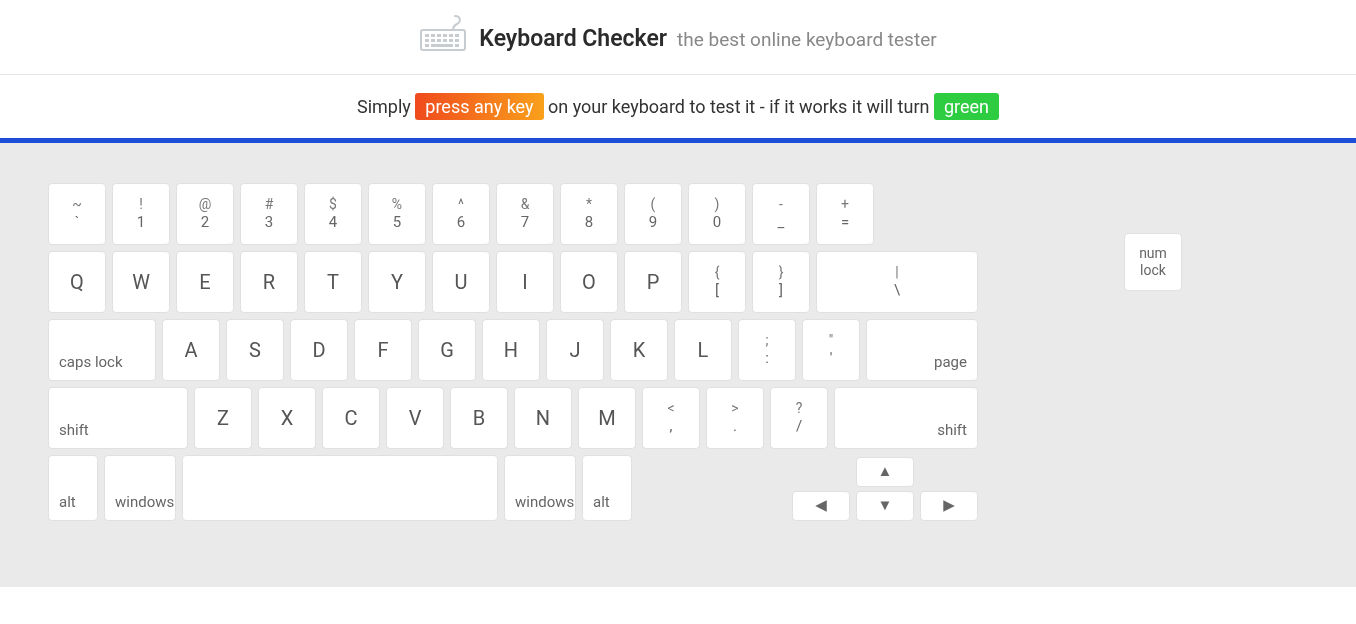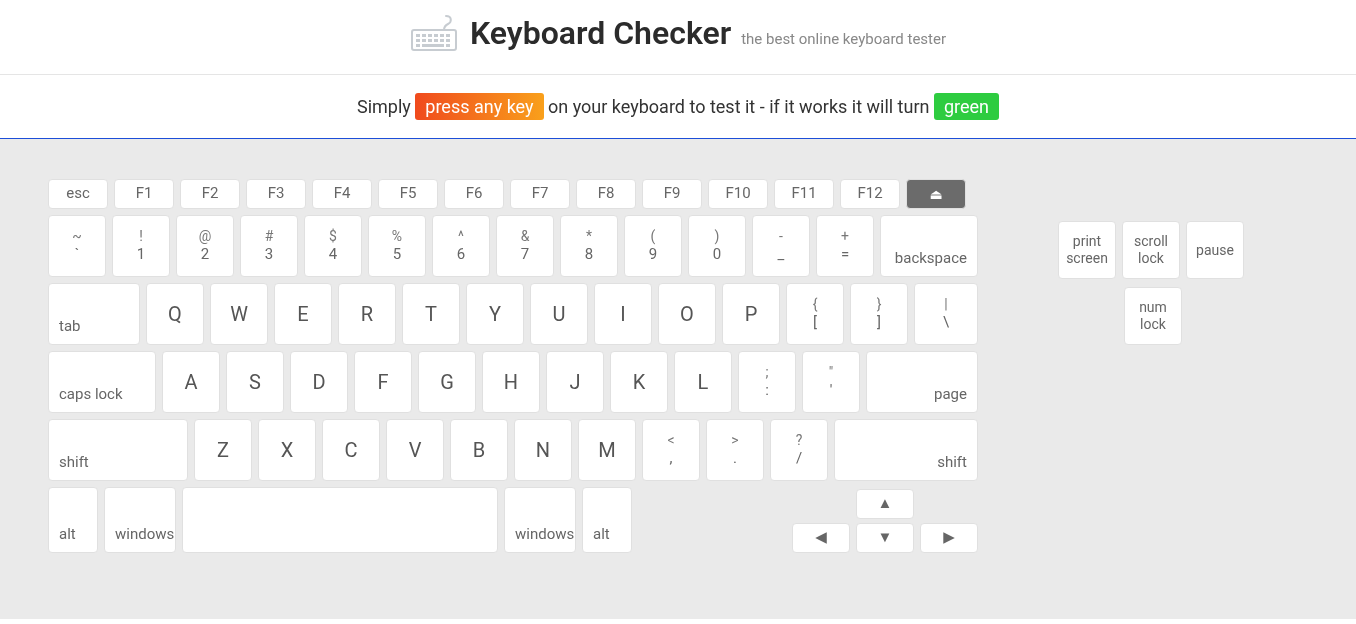--- a/index.html
+++ b/index.html
@@ -1,22 +1,22 @@
 <!DOCTYPE html>
 <html><head>
 <meta charset="utf-8">
 <style>
   * { box-sizing: border-box; margin: 0; padding: 0; }
   body { font-family: -apple-system, BlinkMacSystemFont, "Segoe UI", Roboto, Arial, sans-serif; background: #fff; color: #333; }
   .header { text-align: center; padding: 14px 0 18px; border-bottom: 1px solid #e5e5e5; }
   .header-inner { display: inline-flex; align-items: flex-end; gap: 12px; }
   .kbd-icon svg { display: block; }
-  .title { font-size: 32px; font-weight: 600; color: #2b2b2b; }
-  .subtitle { font-size: 15px; font-weight: 400; color: #888; margin-left: 6px; }
-  .instruction { text-align: center; padding: 18px 0; font-size: 18px; color: #333; border-bottom: 1px solid #1d4ed8;}
+  .title { font-size: 23px; font-weight: 600; color: #2b2b2b; }
+  .subtitle { font-size: 19px; font-weight: 400; color: #888; margin-left: 6px; }
+  .instruction { text-align: center; padding: 18px 0; font-size: 18px; color: #333; border-bottom: 5px solid #1d4ed8;}
   .badge { display: inline-block; padding: 3px 10px; border-radius: 3px; color: #fff; font-size: 18px; }
   .badge-orange { background: linear-gradient(to right, #f04a1d, #f9a01b); }
   .badge-green { background: #2ecc40; }
   .board-wrap { background: #eaeaea; padding: 40px 0 60px; }
   .board { width: 1260px; margin: 0 auto; position: relative; display: flex; gap: 80px; align-items:flex-start;}
   .main-keys { width: 930px; }
   .side-keys { width: 190px; margin-top:42px;}
   .row { display: flex; gap: 6px; margin-bottom: 6px; align-items: stretch; }
   .key {
     background: #fff; border: 1px solid #e0e0e0; border-radius: 4px;
@@ -76,38 +76,20 @@
   <span>Simply </span>
   <span class="badge badge-orange">press any key</span>
   <span> on your keyboard to test it - if it works it will turn </span>
   <span class="badge badge-green">green</span>
 </div>
 
 <div class="board-wrap">
   <div class="board">
     <div class="main-keys">
 
-      <div class="row">
-        <div class="key h28" style="width:60px">esc</div>
-        <div class="key h28" style="width:60px">F1</div>
-        <div class="key h28" style="width:60px">F2</div>
-        <div class="key h28" style="width:60px">F3</div>
-        <div class="key h28" style="width:60px">F4</div>
-        <div class="key h28" style="width:60px">F5</div>
-        <div class="key h28" style="width:60px">F6</div>
-        <div class="key h28" style="width:60px">F7</div>
-        <div class="key h28" style="width:60px">F8</div>
-        <div class="key h28" style="width:60px">F9</div>
-        <div class="key h28" style="width:60px">F10</div>
-        <div class="key h28" style="width:60px">F11</div>
-        <div class="key h28" style="width:60px">F12</div>
-        <div class="key h28 dark" style="width:60px">
-            <span class="eject-glyph">⏏</span>
-          </div>
-      </div>
 
       <div class="row">
         <div class="key h60" style="width:58px">
             <span class="top">~</span>
             <span class="bot">`</span>
           </div>
         <div class="key h60" style="width:58px">
             <span class="top">!</span>
             <span class="bot">1</span>
           </div>
@@ -148,25 +130,23 @@
             <span class="bot">0</span>
           </div>
         <div class="key h60" style="width:58px">
             <span class="top">-</span>
             <span class="bot">_</span>
           </div>
         <div class="key h60" style="width:58px">
             <span class="top">+</span>
             <span class="bot">=</span>
           </div>
-        <div class="key h60 label-br" style="flex:1">backspace</div>
-      </div>
-
-      <div class="row">
-        <div class="key h60 label-bl" style="width:92px">tab</div>
+      </div>
+
+      <div class="row">
         <div class="key h60 big-letter" style="width:58px">Q</div>
         <div class="key h60 big-letter" style="width:58px">W</div>
         <div class="key h60 big-letter" style="width:58px">E</div>
         <div class="key h60 big-letter" style="width:58px">R</div>
         <div class="key h60 big-letter" style="width:58px">T</div>
         <div class="key h60 big-letter" style="width:58px">Y</div>
         <div class="key h60 big-letter" style="width:58px">U</div>
         <div class="key h60 big-letter" style="width:58px">I</div>
         <div class="key h60 big-letter" style="width:58px">O</div>
         <div class="key h60 big-letter" style="width:58px">P</div>
@@ -244,24 +224,19 @@
               <div class="key h30" style="width:58px">▼</div>
             </div>
             <div class="key h30" style="width:58px">▶</div>
           </div>
         </div>
       </div>
 
     </div>
 
     <div class="side-keys">
-      <div class="side-row">
-        <div class="key side-key">print screen</div>
-        <div class="key side-key">scroll lock</div>
-        <div class="key side-key">pause</div>
-      </div>
       <div class="side-row" style="margin-top:8px;justify-content:center">
         <div class="key side-key">num lock</div>
       </div>
     </div>
 
   </div>
 </div>
 
 </body></html>

